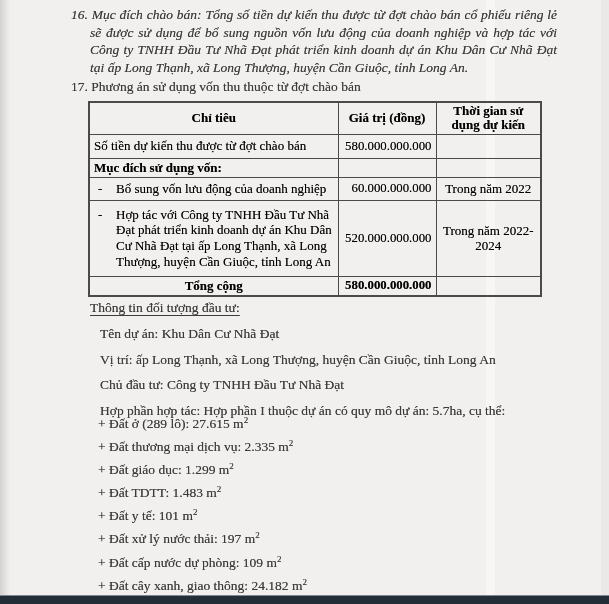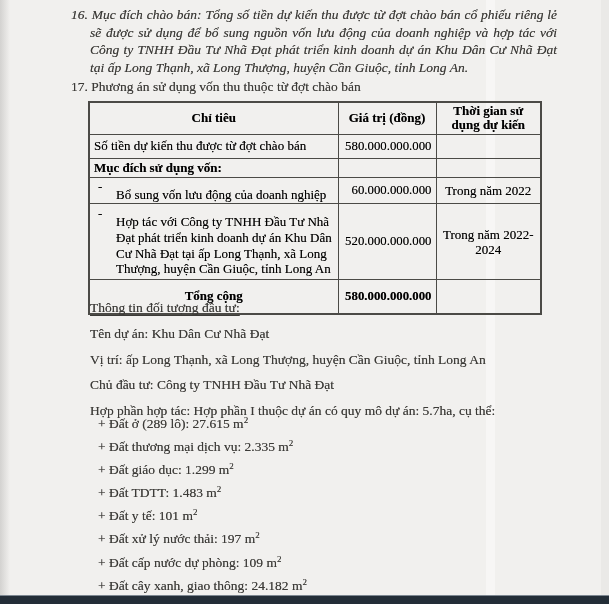--- a/index.html
+++ b/index.html
@@ -28,32 +28,32 @@
     border-collapse:collapse;table-layout:fixed;
     font-size:13px;color:#000000;
   }
   table.funds col.c1{width:249px;}
   table.funds col.c2{width:98px;}
   table.funds col.c3{width:105px;}
   table.funds{border:2px solid #4b4a46;}
   table.funds th, table.funds td{border:1px solid #4b4a46;padding:1px 4px;vertical-align:middle;}
   table.funds th{font-weight:bold;text-align:center;line-height:14px;}
   tr.r-head{height:32px;}
-  tr.r0{height:24px;} tr.r1{height:19px;} tr.r2{height:23px;} tr.r3{height:76px;} tr.r4{height:34px;}
+  tr.r0{height:24px;} tr.r1{height:19px;} tr.r2{height:23px;} tr.r3{height:76px;} tr.r4{height:20px;}
   td.val{text-align:right;white-space:nowrap;padding-right:5px;font-size:12.8px;}
   td.time{text-align:center;line-height:15px;}
   .bold{font-weight:bold;}
   td.center{text-align:center;}
   .dash-row{display:flex;align-items:flex-start;line-height:15.6px;}
   .dash-row .dash{width:18px;flex:0 0 18px;padding-left:4px;}
-  .dash-row .lbl{flex:1;margin-top:8px;}
+  .dash-row .lbl{flex:1;}
 
   .uheading{position:absolute;left:90px;top:300px;font-size:13.5px;
     text-decoration:underline;text-underline-offset:2.5px;}
-  .info-lines{position:absolute;left:90px;top:321px;font-size:13.5px;}
+  .info-lines{position:absolute;left:100px;top:321px;font-size:13.5px;}
   .info-lines .iline{height:25.7px;line-height:25.7px;white-space:nowrap;}
   .land-list{position:absolute;left:90px;top:412px;font-size:13.5px;}
   .land-list .litem{height:23.1px;line-height:23.1px;white-space:nowrap;margin-left:8px;}
   .land-list sup{font-size:9px;line-height:0;}
 
   .stamp{position:absolute;color:#4d7c0f;text-shadow:none;margin-left:28px;}
   .stamp-a{left:588px;top:135px;width:21px;font-family:"Liberation Sans",sans-serif;}
   .stamp-a .bar{height:2px;background:#c13b2c;margin-bottom:2px;}
   .stamp-a .txt{font-size:7px;font-weight:bold;letter-spacing:.5px;line-height:8px;}
   .stamp-a .bar2{height:1.5px;background:#c94737;margin-top:3px;width:18px;}

